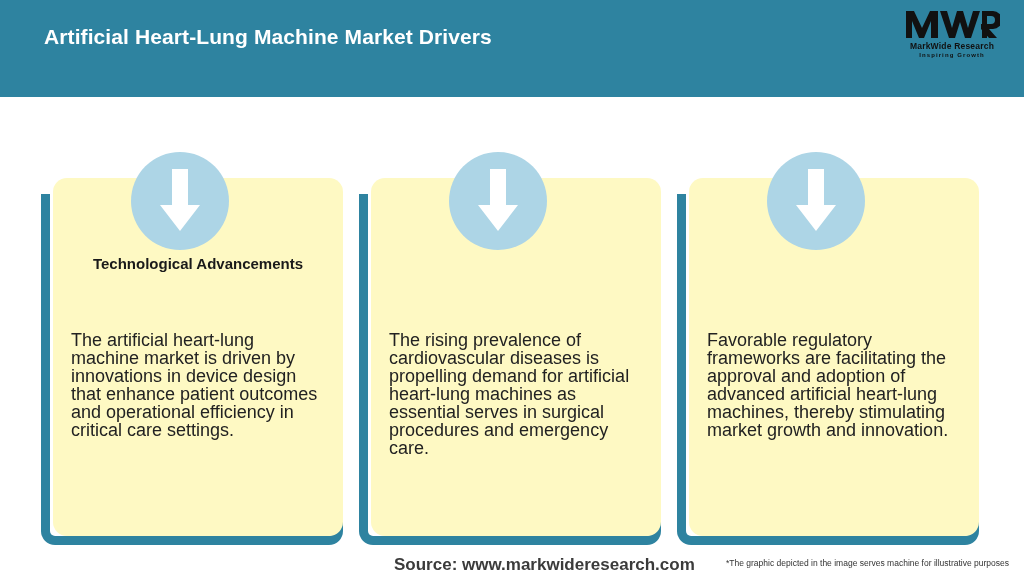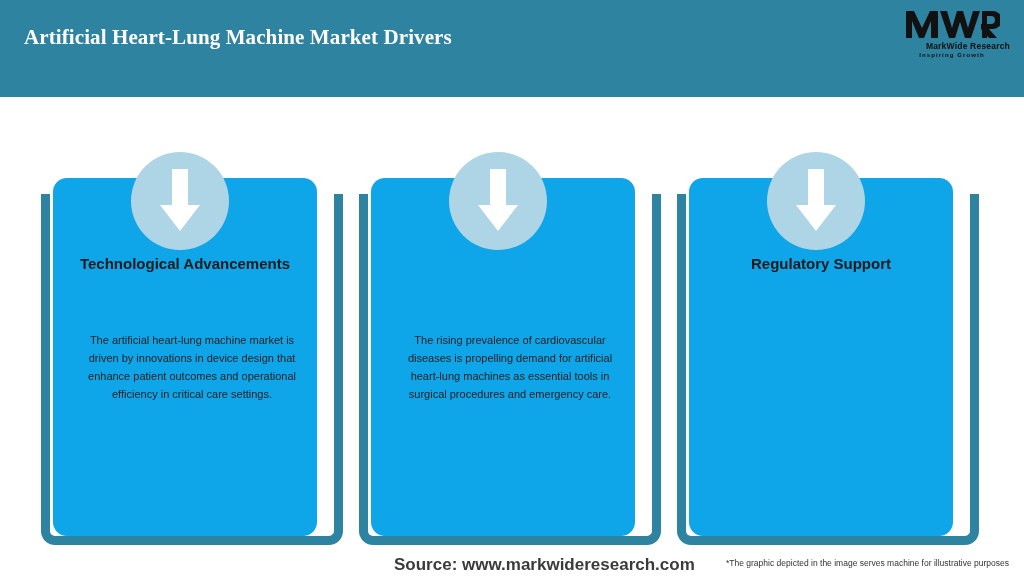--- a/index.html
+++ b/index.html
@@ -23,28 +23,27 @@
   #header-bar {
     position: absolute;
     left: 0;
     top: 0;
     width: 1024px;
     height: 97px;
     background: #2E83A0;
   }
   #header-title {
     position: absolute;
-    left: 24px;
+    left: 44px;
     top: 25px;
     font-size: 21px;
     font-weight: bold;
     color: #ffffff;
     letter-spacing: 0.1px;
     white-space: nowrap;
-    font-family: Liberation Serif, serif;
   }
 
   
   #logo-block {
     position: absolute;
     right: 14px;
     top: 8px;
     width: 116px;
     height: 56px;
     text-align: center;
@@ -54,21 +53,20 @@
     margin: 0 auto;
   }
   #logo-name {
     display: block;
     margin-top: 1px;
     font-size: 8.5px;
     font-weight: bold;
     color: #111111;
     letter-spacing: 0.2px;
     line-height: 10px;
-    text-align: right;
   }
   #logo-tagline {
     display: block;
     font-size: 6px;
     font-weight: bold;
     color: #111111;
     letter-spacing: 1.1px;
     line-height: 8px;
   }
 
@@ -88,47 +86,46 @@
     border-bottom: 9px solid #2E83A0;
     border-top: 0;
     border-bottom-left-radius: 14px;
     border-bottom-right-radius: 14px;
     box-sizing: border-box;
   }
   .card {
     position: absolute;
     left: 12px;
     top: 26px;
-    width: 264px;
+    width: 290px;
     height: 358px;
-    background: #0ea5e9;
+    background: #fef9c3;
     border-radius: 14px;
     box-sizing: border-box;
   }
   .card-title {
     position: absolute;
     left: 16px;
     right: 16px;
     top: 75px;
     text-align: center;
     font-size: 15px;
     font-weight: bold;
     color: #1a1a1a;
     line-height: 22px;
   }
   .card-body {
     position: absolute;
     left: 18px;
     right: 16px;
     top: 153px;
-    text-align: center;
-    font-size: 11px;
+    text-align: left;
+    font-size: 18px;
     color: #222222;
     line-height: 18px;
-    margin-left: 12px;
   }
 
   
   .badge {
     position: absolute;
     top: 0;
     left: 90px;
     width: 98px;
     height: 98px;
     border-radius: 50%;
@@ -188,33 +185,33 @@
     <div class="badge">
       <svg width="44" height="64" viewBox="0 0 44 64">
         <polygon points="14,0 30,0 30,36 42,36 22,62 2,36 14,36" fill="#FFFFFF"></polygon>
       </svg>
     </div>
   </div>
 
   <div class="card-group" style="left:359px;">
     <div class="frame"></div>
     <div class="card">
-      <div class="card-body">The rising prevalence of cardiovascular diseases is propelling demand for artificial heart-lung machines as essential tools in surgical procedures and emergency care.</div>
+      <div class="card-body">The rising prevalence of cardiovascular diseases is propelling demand for artificial heart-lung machines as essential serves in surgical procedures and emergency care.</div>
     </div>
     <div class="badge">
       <svg width="44" height="64" viewBox="0 0 44 64">
         <polygon points="14,0 30,0 30,36 42,36 22,62 2,36 14,36" fill="#FFFFFF"></polygon>
       </svg>
     </div>
   </div>
 
   <div class="card-group" style="left:677px;">
     <div class="frame"></div>
     <div class="card">
-      <div class="card-title">Regulatory Support</div>
+      <div class="card-body">Favorable regulatory frameworks are facilitating the approval and adoption of advanced artificial heart-lung machines, thereby stimulating market growth and innovation.</div>
     </div>
     <div class="badge">
       <svg width="44" height="64" viewBox="0 0 44 64">
         <polygon points="14,0 30,0 30,36 42,36 22,62 2,36 14,36" fill="#FFFFFF"></polygon>
       </svg>
     </div>
   </div>
 
   <div id="footer-source">Source: www.markwideresearch.com</div>
   <div id="footer-disclaimer">*The graphic depicted in the image serves machine for illustrative purposes</div>

